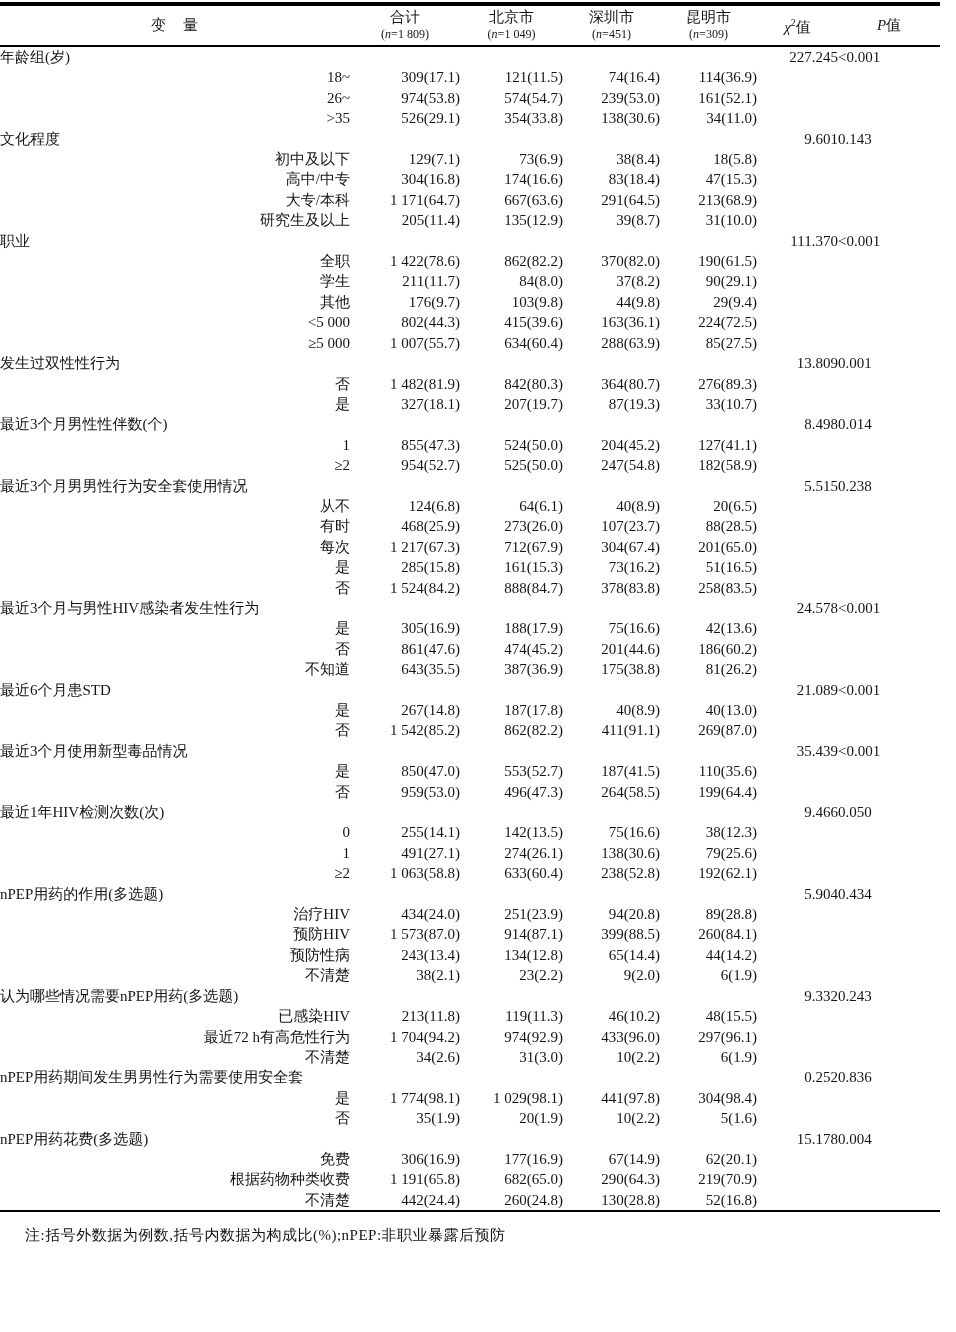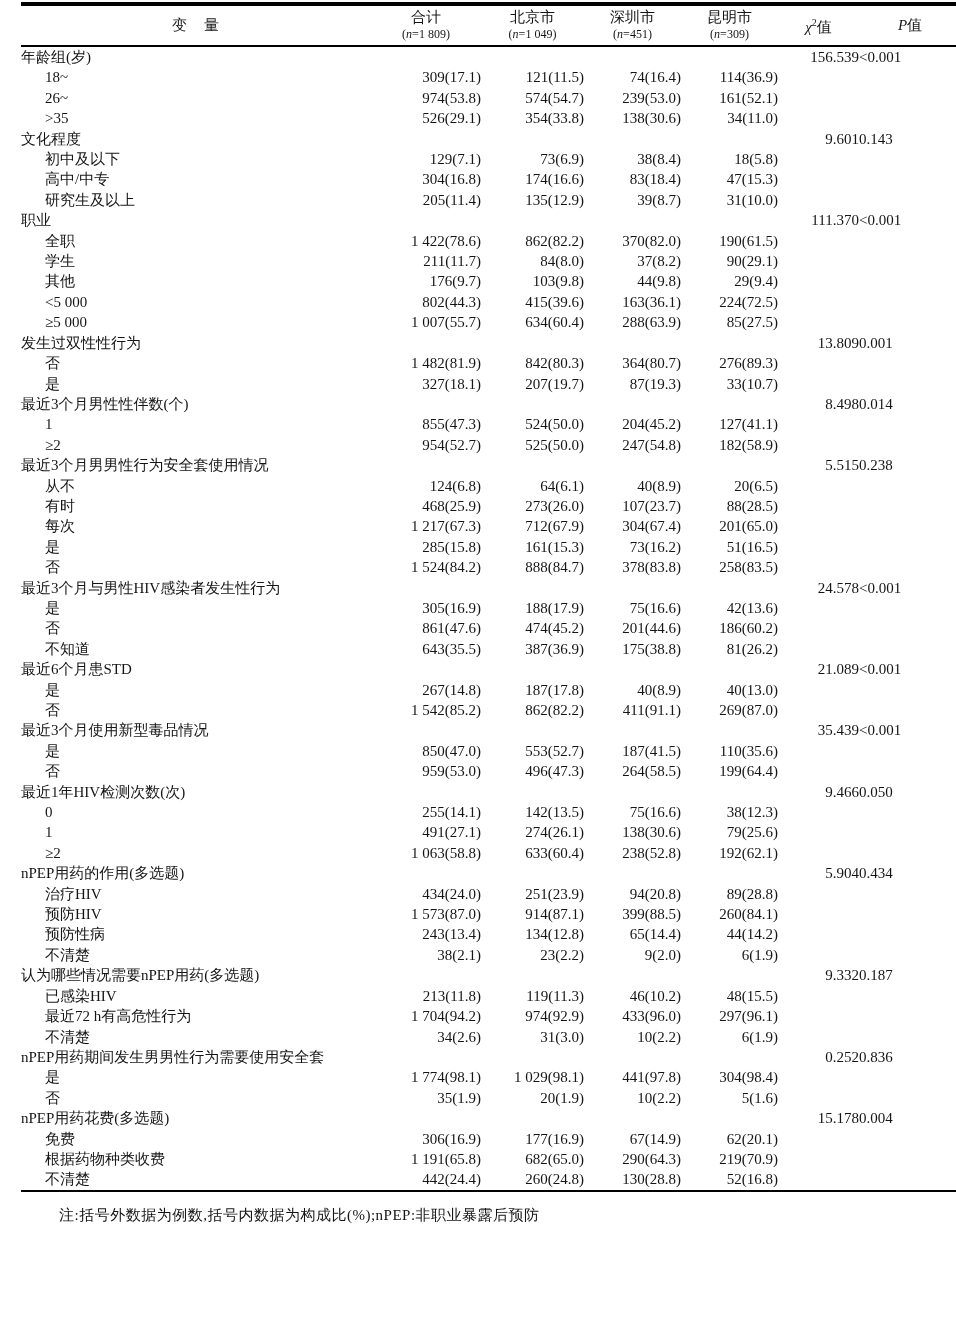--- a/index.html
+++ b/index.html
@@ -5,21 +5,21 @@
   * { box-sizing: border-box; }
   html, body {
     margin: 0; padding: 0;
     width: 956px; height: 1332px;
     background: #ffffff;
     font-family: "Liberation Serif", "DejaVu Serif", serif;
     color: #151515;
   }
   .page {
     width: 956px; height: 1332px;
-    padding: 2px 8px 0 21px;
+    padding: 2px 8px 0 0;
   }
   table.stat {
     width: 940px;
     table-layout: fixed;
     border-collapse: collapse;
     border-top: 4px solid #000;
     border-bottom: 2px solid #000;
   }
   table.stat thead th {
     border-bottom: 2px solid #000;
@@ -36,27 +36,27 @@
   sup.chi-sup { font-size: 10px; }
   table.stat tbody td {
     font-size: 15px;
     height: 20.4px;
     line-height: 20.4px;
     padding: 0;
     white-space: nowrap;
     overflow: hidden;
   }
   td.var { text-align: left; padding-left: 2px; }
-  td.var.ind { padding-left: 24px; }
+  td.var.ind { padding-left: 24px; text-align: right; }
   td.num { text-align: right; padding-right: 8px; }
   td.chi { text-align: right; padding-right: 9px; }
   td.pv  { text-align: left; padding-right: 36px; }
   .note {
     font-size: 15px;
-    margin: 14px 0 0 38px;
+    margin: 14px 0 0 25px;
     letter-spacing: 0.5px;
   }
 </style>
 </head>
 <body>
 
 <div class="page">
   <table class="stat">
     <colgroup>
       <col style="width:350px">
@@ -94,21 +94,21 @@
         </th>
       </tr>
     </thead>
     <tbody>
         <tr>
           <td class="var">年龄组(岁)</td>
           <td class="num"></td>
           <td class="num"></td>
           <td class="num"></td>
           <td class="num"></td>
-          <td class="chi">156.539</td>
+          <td class="chi">227.245</td>
           <td class="pv">&lt;0.001</td>
         </tr>
         <tr>
           <td class="var ind">18~</td>
           <td class="num">309(17.1)</td>
           <td class="num">121(11.5)</td>
           <td class="num">74(16.4)</td>
           <td class="num">114(36.9)</td>
           <td class="chi"></td>
           <td class="pv"></td>
@@ -152,20 +152,29 @@
         <tr>
           <td class="var ind">高中/中专</td>
           <td class="num">304(16.8)</td>
           <td class="num">174(16.6)</td>
           <td class="num">83(18.4)</td>
           <td class="num">47(15.3)</td>
           <td class="chi"></td>
           <td class="pv"></td>
         </tr>
         <tr>
+          <td class="var ind">大专/本科</td>
+          <td class="num">1 171(64.7)</td>
+          <td class="num">667(63.6)</td>
+          <td class="num">291(64.5)</td>
+          <td class="num">213(68.9)</td>
+          <td class="chi"></td>
+          <td class="pv"></td>
+        </tr>
+        <tr>
           <td class="var ind">研究生及以上</td>
           <td class="num">205(11.4)</td>
           <td class="num">135(12.9)</td>
           <td class="num">39(8.7)</td>
           <td class="num">31(10.0)</td>
           <td class="chi"></td>
           <td class="pv"></td>
         </tr>
         <tr>
           <td class="var">职业</td>
@@ -500,21 +509,21 @@
           <td class="chi"></td>
           <td class="pv"></td>
         </tr>
         <tr>
           <td class="var">认为哪些情况需要nPEP用药(多选题)</td>
           <td class="num"></td>
           <td class="num"></td>
           <td class="num"></td>
           <td class="num"></td>
           <td class="chi">9.332</td>
-          <td class="pv">0.187</td>
+          <td class="pv">0.243</td>
         </tr>
         <tr>
           <td class="var ind">已感染HIV</td>
           <td class="num">213(11.8)</td>
           <td class="num">119(11.3)</td>
           <td class="num">46(10.2)</td>
           <td class="num">48(15.5)</td>
           <td class="chi"></td>
           <td class="pv"></td>
         </tr>

